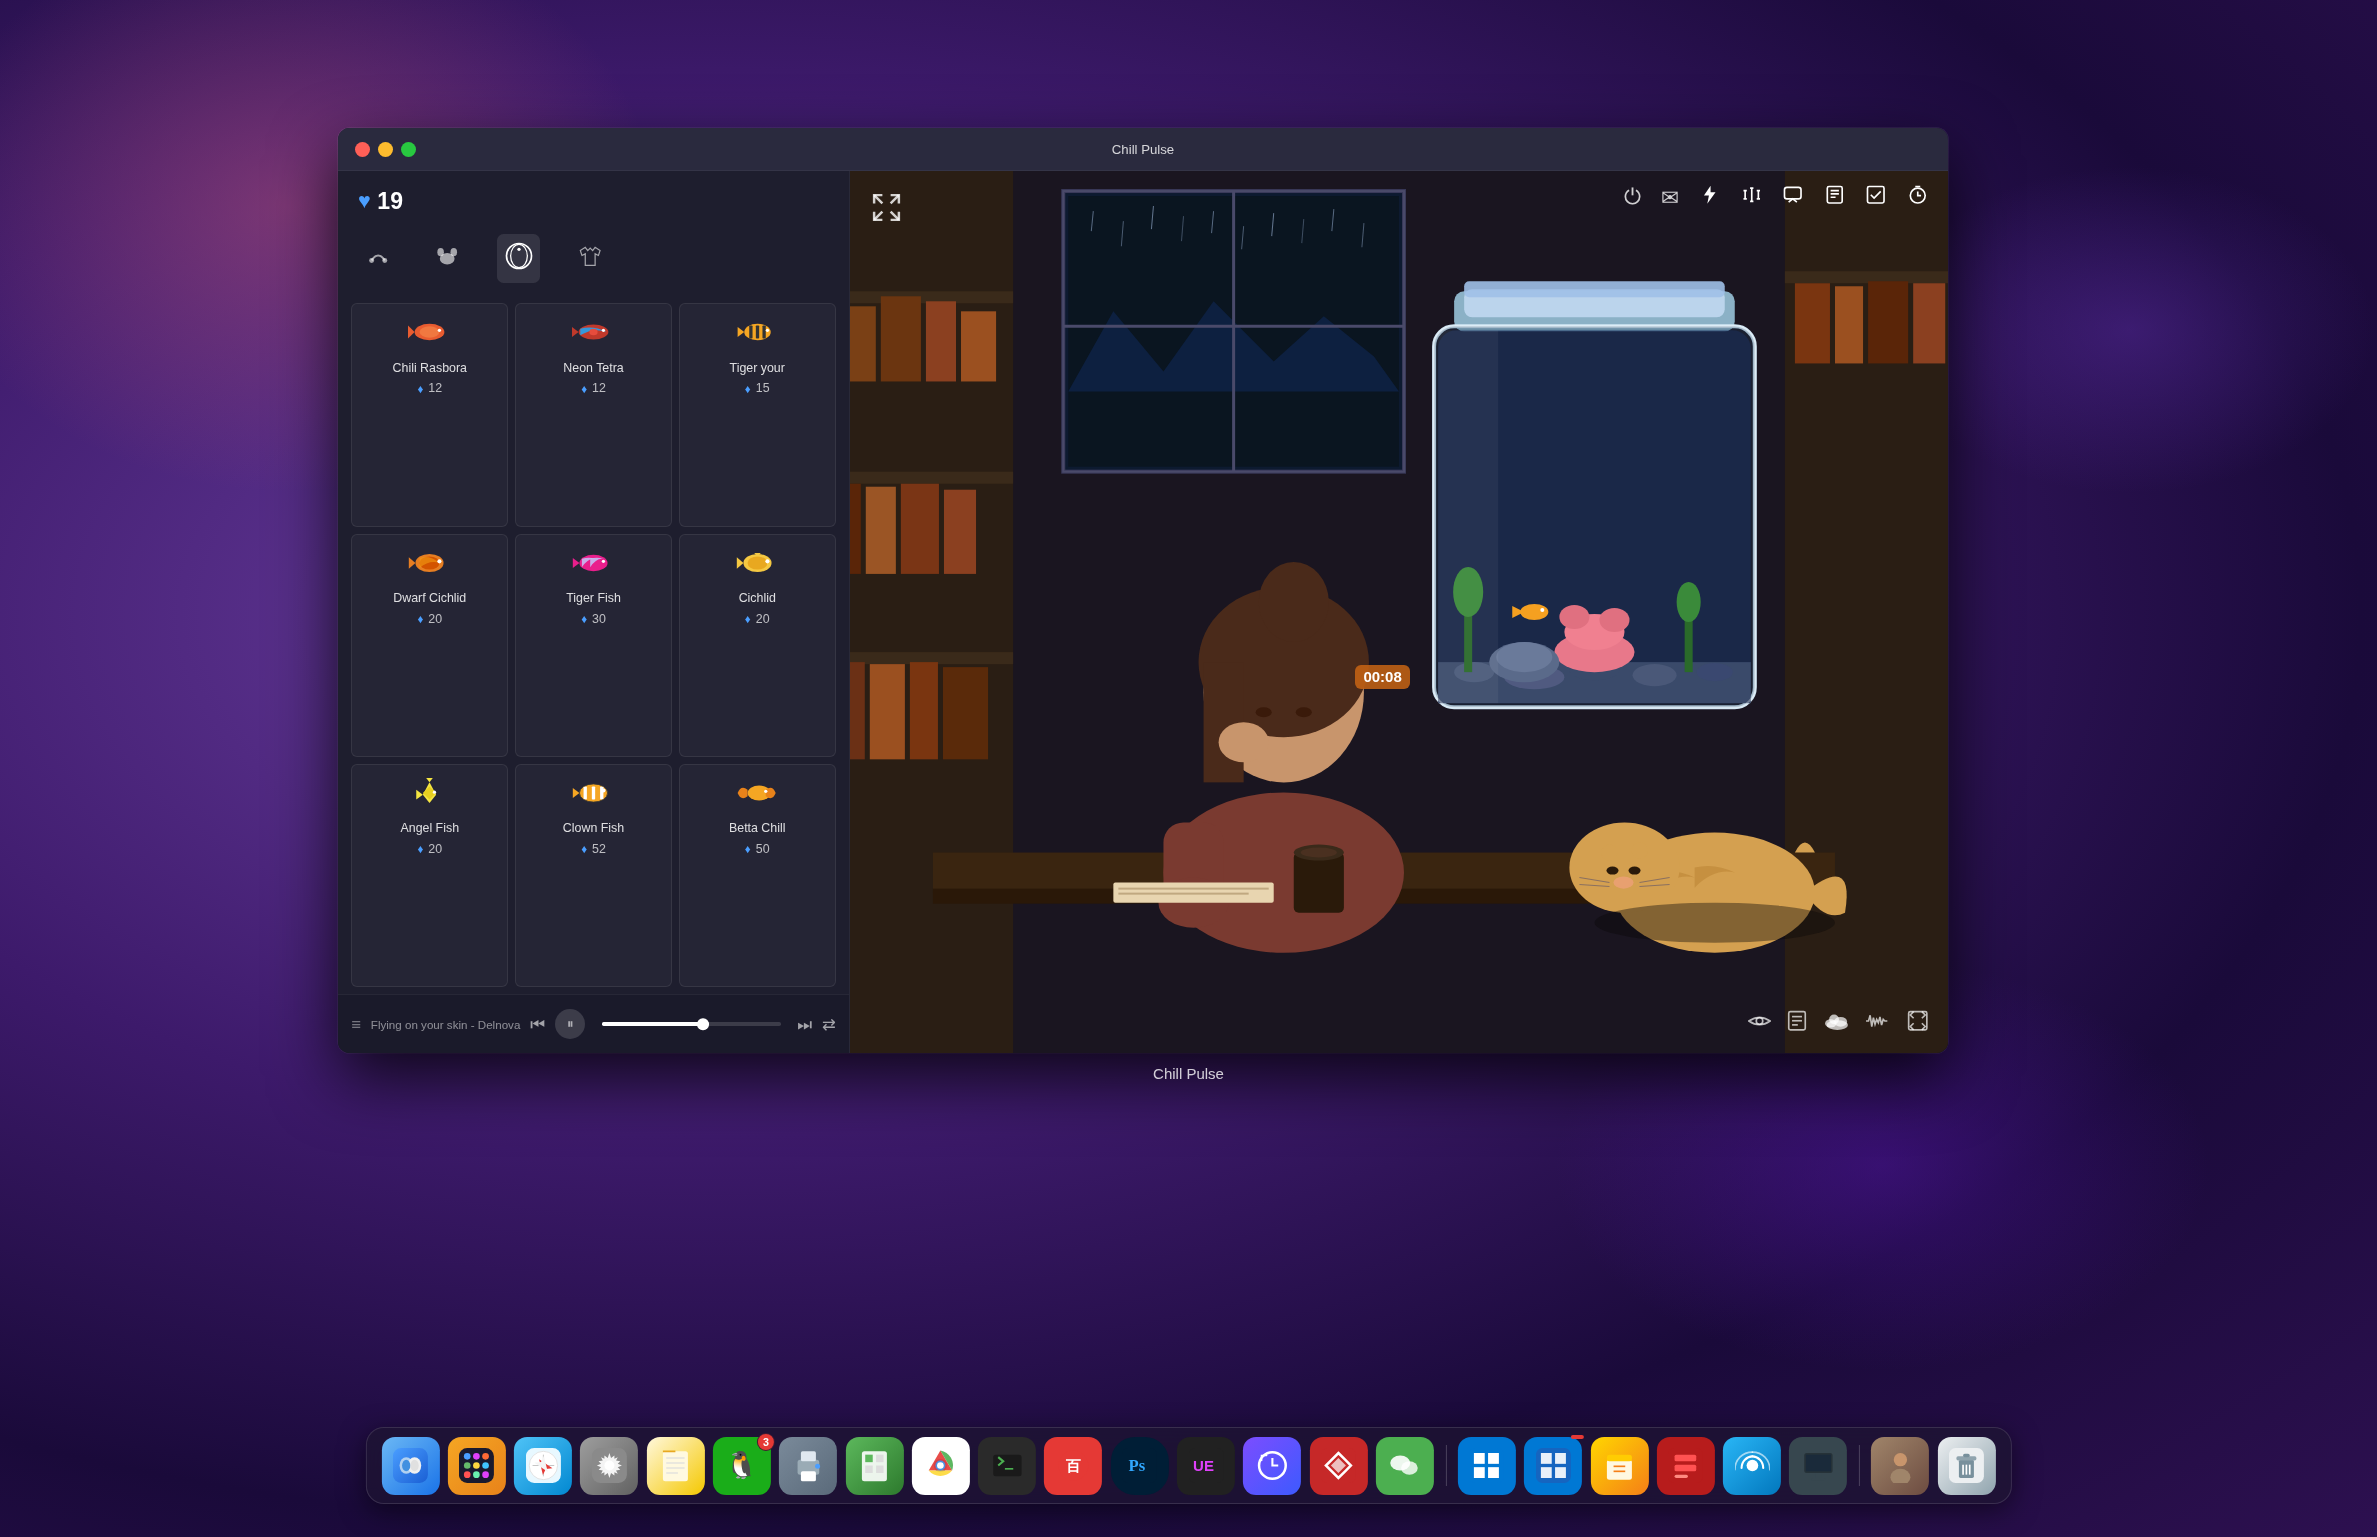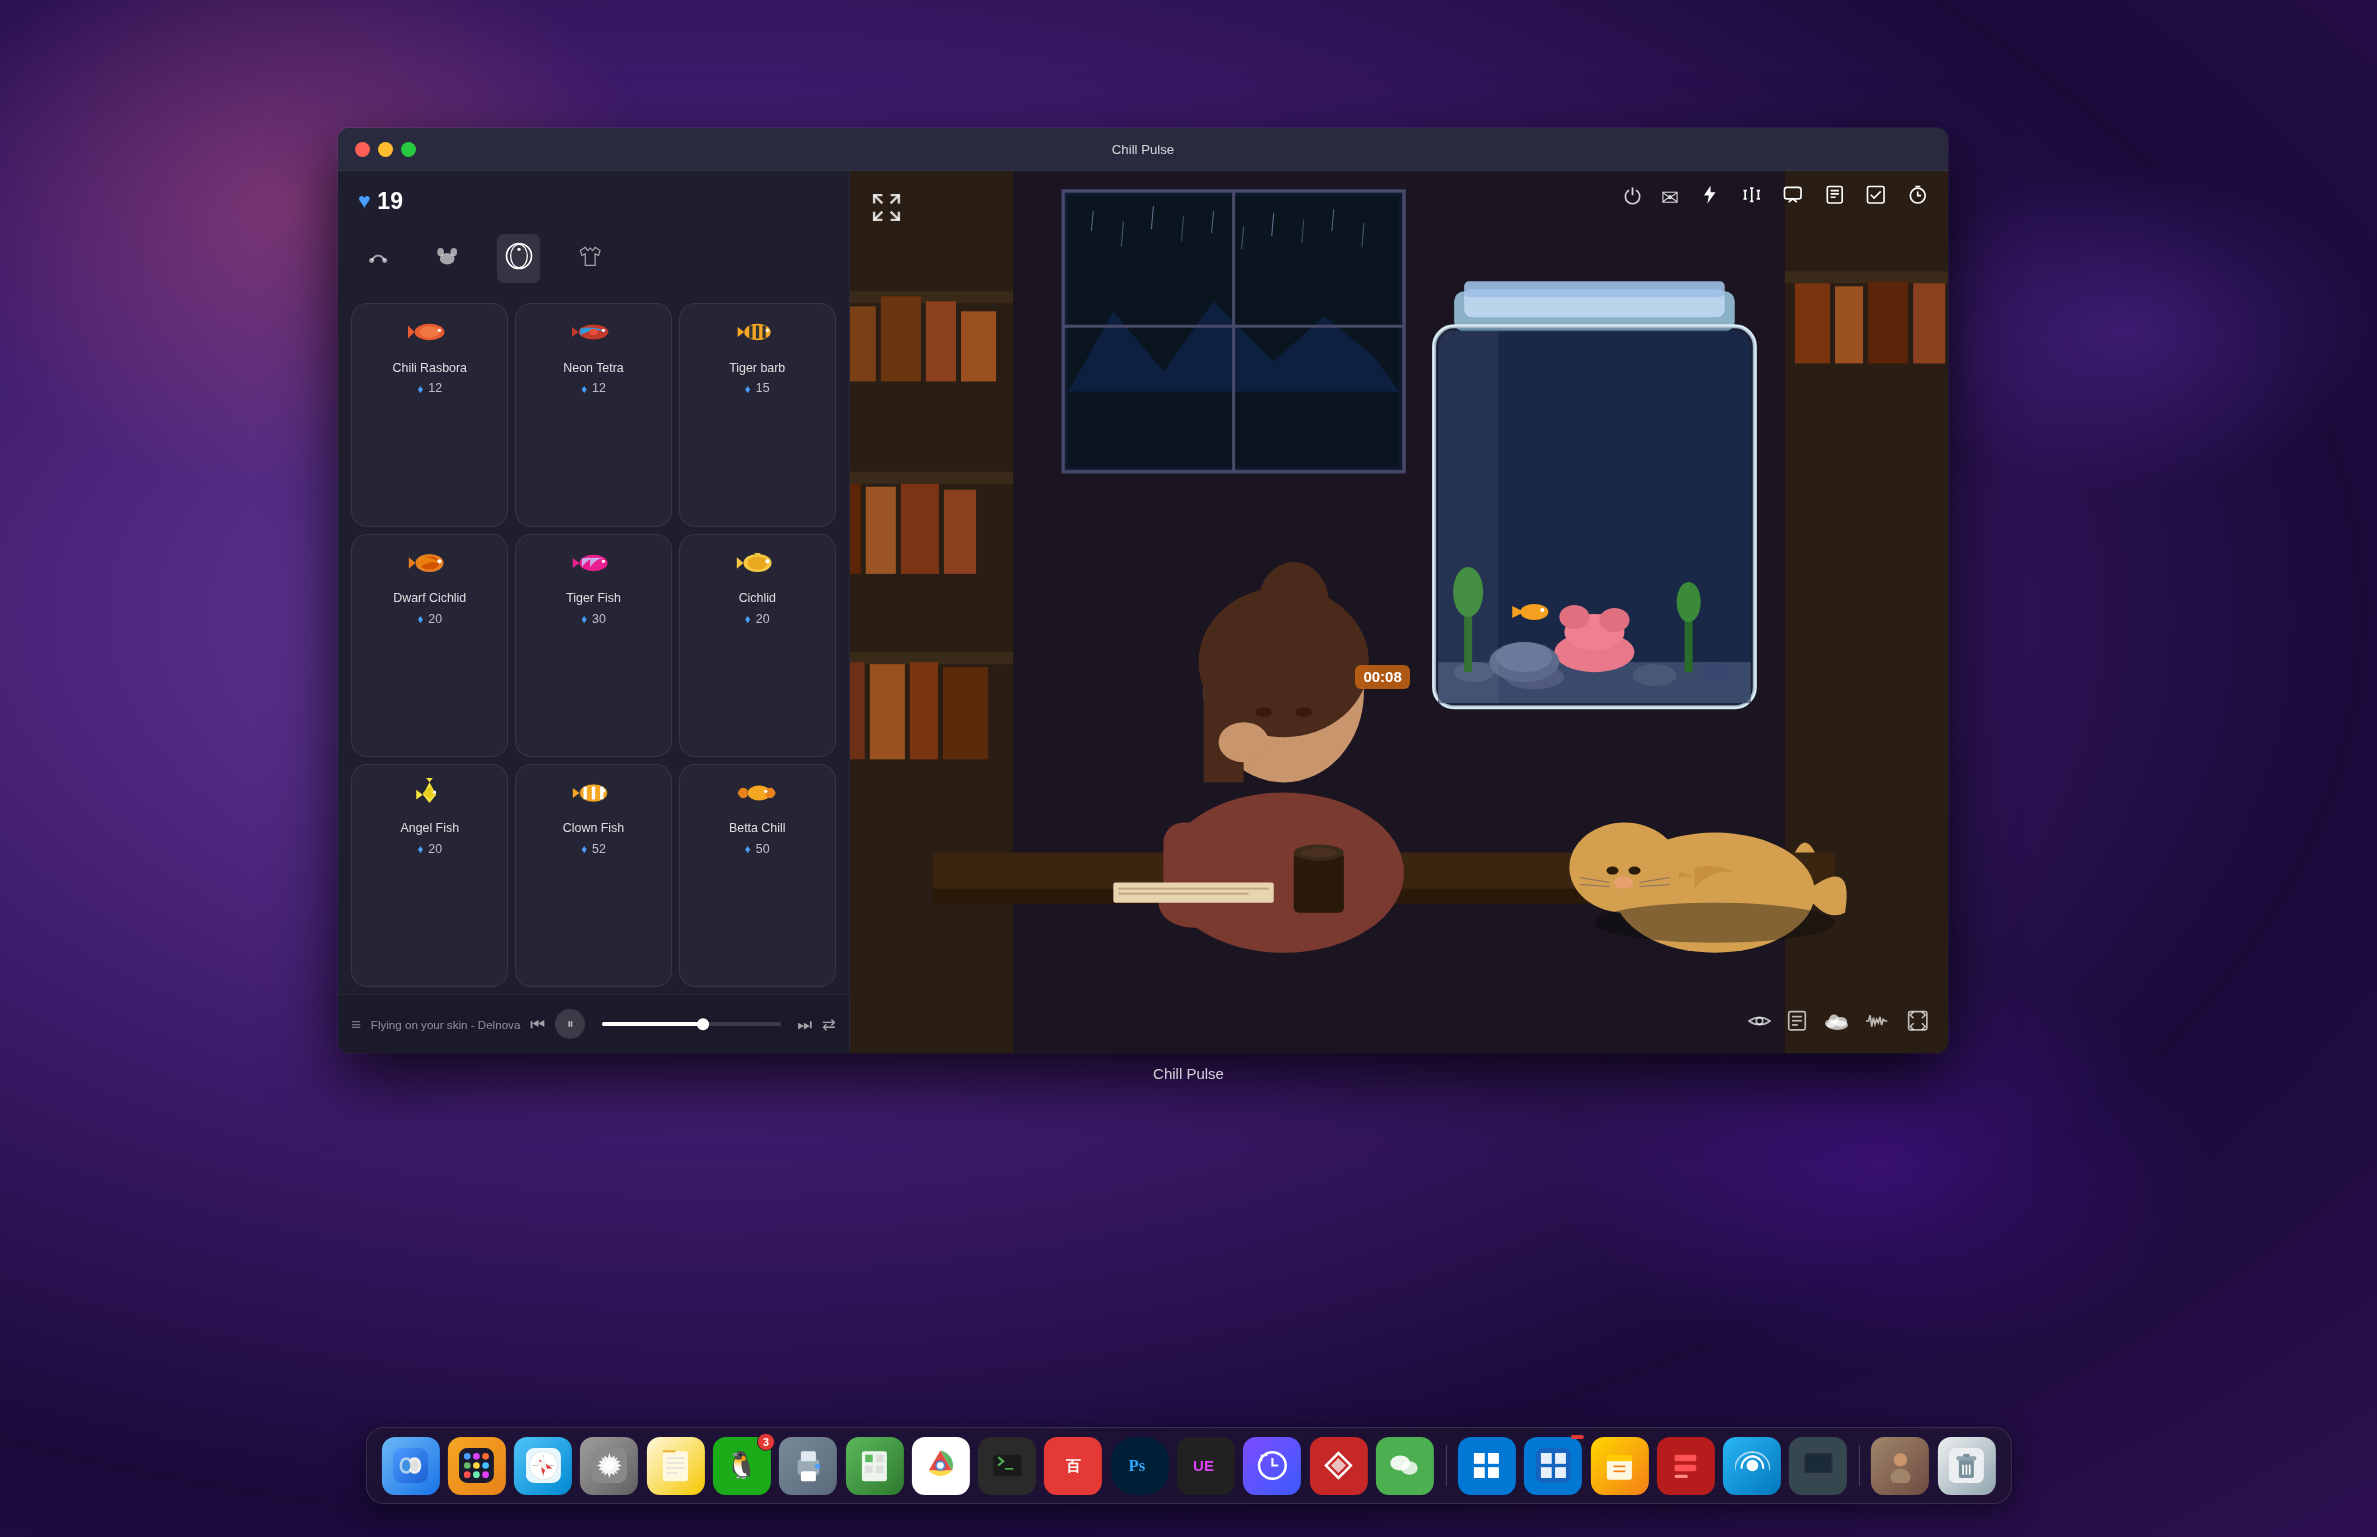--- a/index.html
+++ b/index.html
@@ -151,21 +151,21 @@
     .fish-grid {
       padding: 6.6px 13.2px;
       display: grid;
       grid-template-columns: repeat(3, 1fr);
       gap: 6.6px;
       flex: 1;
     }
     .fish-card {
       background: #252535;
       border: 0.8px solid rgba(255,255,255,0.08);
-      border-radius: 16px;
+      border-radius: 6px;
       padding: 13.2px 10px 11.6px;
       display: flex;
       flex-direction: column;
       align-items: center;
       cursor: pointer;
       transition: background 0.15s;
     }
     .fish-emoji {
       font-size: 35px;
       margin-bottom: 8.3px;
@@ -517,21 +517,21 @@
           <div class="fish-emoji">
             <svg width="43" height="30" viewBox="0 0 52 36">
                 <ellipse cx="26" cy="18" rx="16" ry="10" fill="#f5a623"></ellipse>
                 <rect x="16" y="10" width="4" height="16" fill="#333" rx="1"></rect>
                 <rect x="24" y="10" width="4" height="16" fill="#333" rx="1"></rect>
                 <rect x="32" y="10" width="4" height="16" fill="#333" rx="1"></rect>
                 <circle cx="38" cy="16" r="2" fill="#fff"></circle>
                 <path d="M10 18 L2 12 L2 24 Z" fill="#f5a623"></path>
               </svg>
           </div>
-          <div class="fish-name">Tiger barb</div>
+          <div class="fish-name">Tiger your</div>
           <div class="fish-price">
             <span class="diamond">♦</span>
             <span>15</span>
           </div>
         </div>
 
         <div class="fish-card">
           <div class="fish-emoji">
             <svg width="43" height="30" viewBox="0 0 52 36">
                 <ellipse cx="26" cy="18" rx="17" ry="11" fill="#e67e22"></ellipse>

